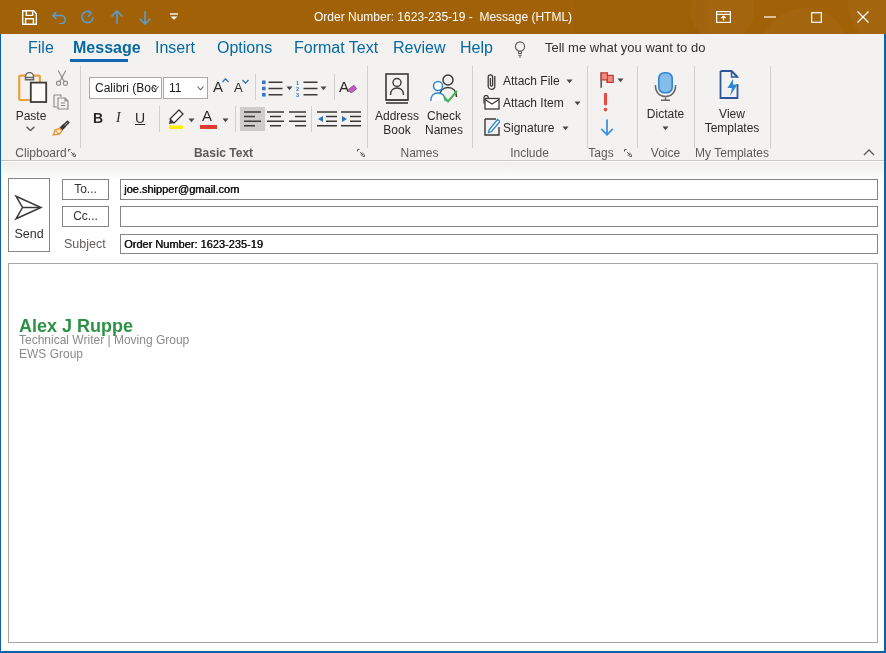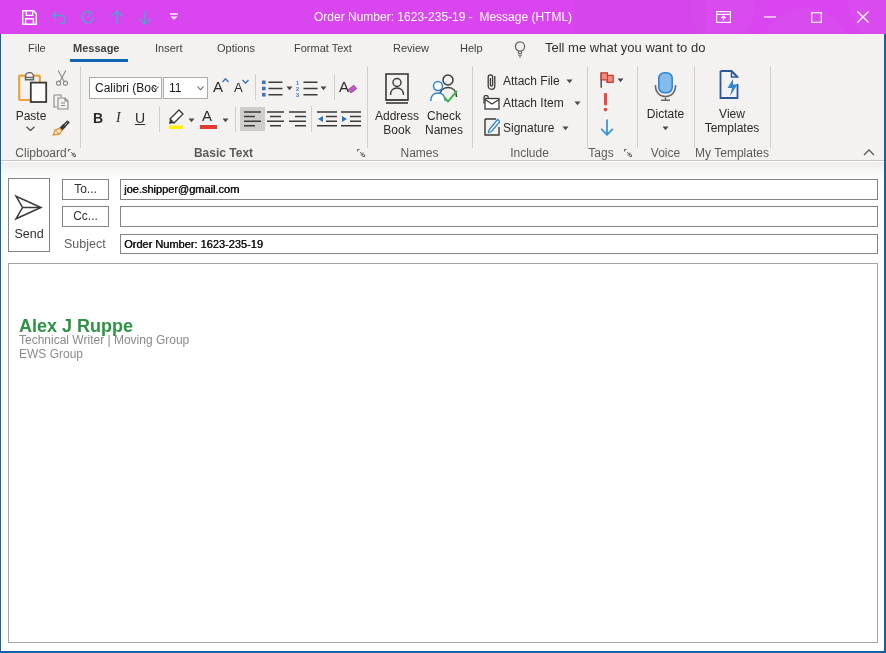--- a/index.html
+++ b/index.html
@@ -1,28 +1,28 @@
 <!DOCTYPE html>
 <html><head>
 <meta charset="utf-8">
 <style>
 * { margin:0; padding:0; box-sizing:border-box; }
 html,body { width:886px; height:653px; overflow:hidden; }
 body { font-family:"Liberation Sans", sans-serif; position:relative; background:#fff; }
 .abs { position:absolute; }
 
 
-#titlebar { position:absolute; left:0; top:0; width:886px; height:34px; background:#d946ef; overflow:hidden; }
+#titlebar { position:absolute; left:0; top:0; width:886px; height:34px; background:#a16207; overflow:hidden; }
 #titlebar .circ { position:absolute; border-radius:50%; background:rgba(255,255,255,0.03); }
 #titlebar .dark { position:absolute; background:rgba(0,0,0,0.03); }
 #title-text { position:absolute; top:0; left:314px; width:260px; height:34px; line-height:34px; color:#fff; font-size:12px; white-space:nowrap; }
 
 
 #menubar { position:absolute; left:0; top:34px; width:886px; height:29px; background:#f3f2f1; }
-.tab { position:absolute; top:0; height:29px; line-height:28px; font-size:11px; color:#404040; }
+.tab { position:absolute; top:0; height:29px; line-height:28px; font-size:16px; color:#0369a1; }
 #tab-message { font-weight:bold; }
 #tab-underline { position:absolute; left:70px; top:25px; width:58px; height:3px; background:#1267b4; }
 
 
 #ribbon { position:absolute; left:0; top:63px; width:886px; height:98px; background:#f3f2f1; border-bottom:1px solid #c8c6c4; }
 .gsep { position:absolute; top:3px; height:82px; width:1px; background:#d2d0ce; }
 .glabel { position:absolute; top:83px; font-size:12px; color:#5d5b58; text-align:center; }
 .rbtntext { font-size:12px; color:#2b2a29; }
 
 

